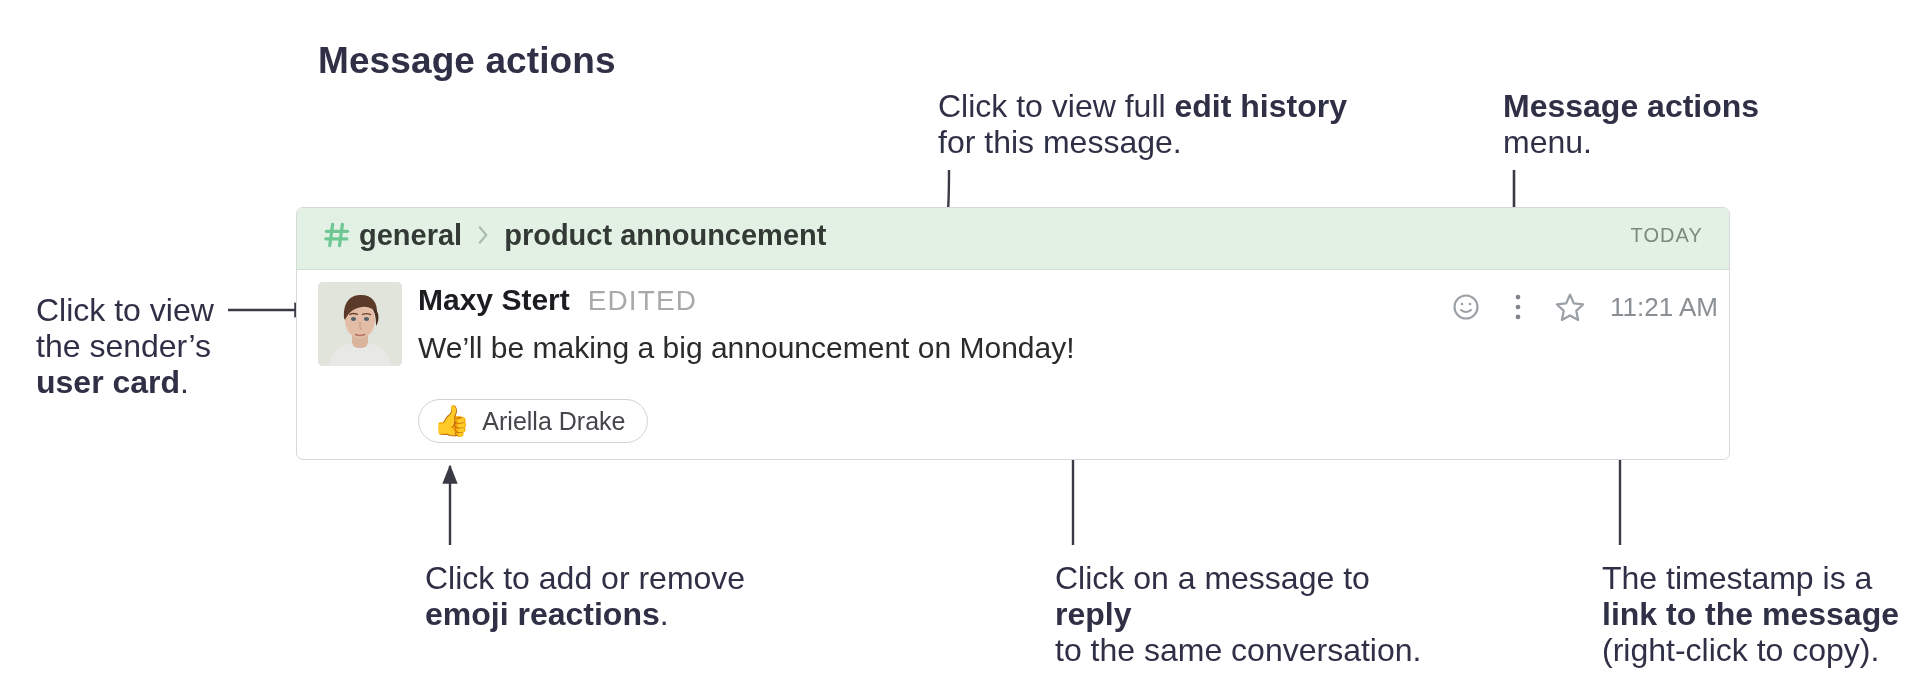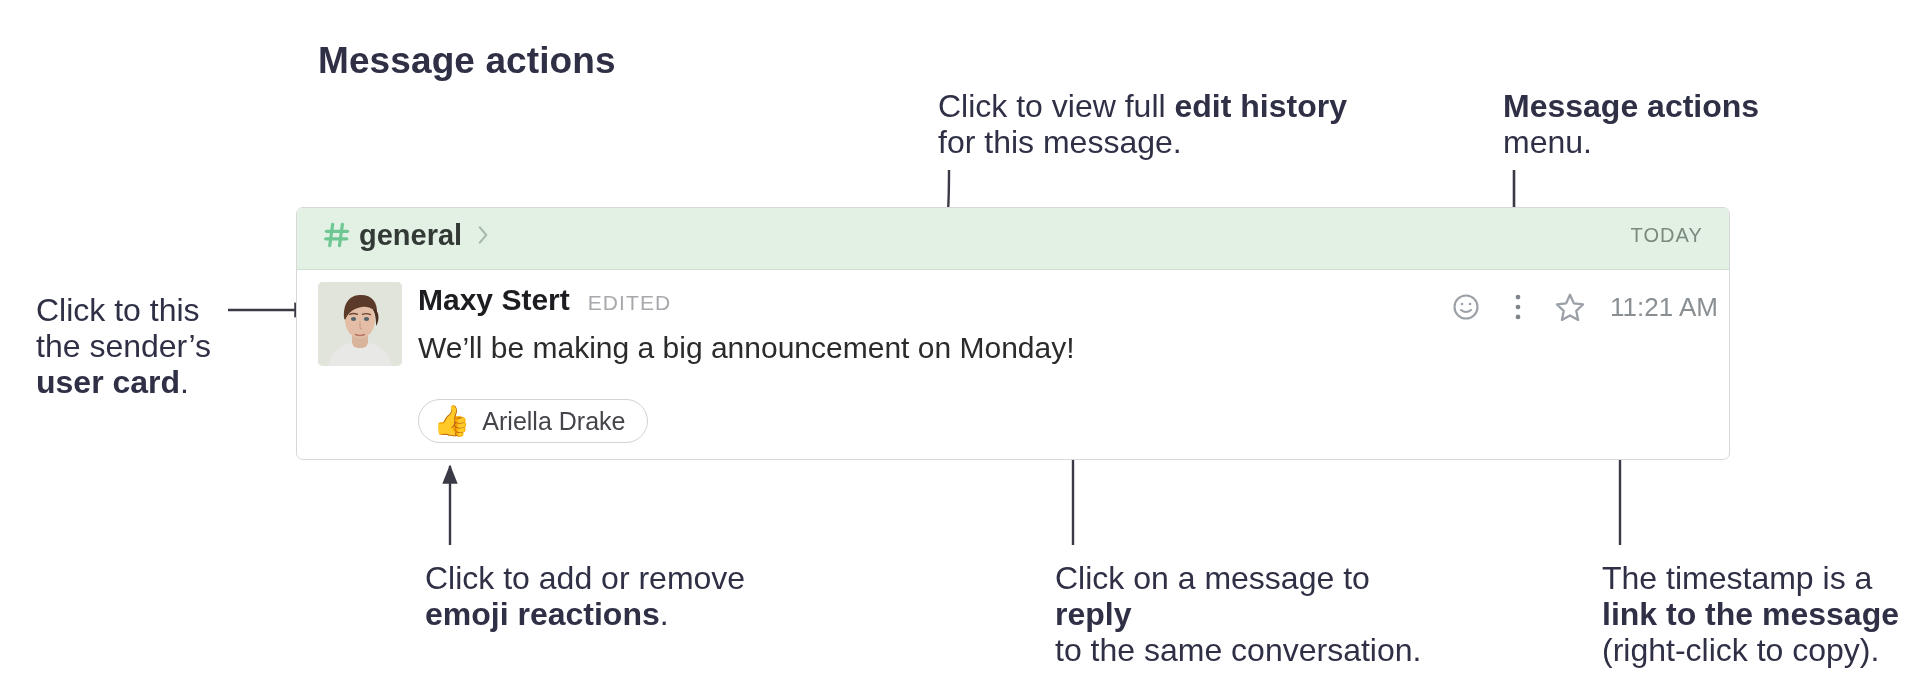--- a/index.html
+++ b/index.html
@@ -78,21 +78,21 @@
   #message-row{position:relative;height:189px;padding:24px 26px 0 24px;box-sizing:border-box;}
   #avatar{
     position:absolute;left:318px;top:282px;
     width:84px;height:84px;border-radius:5px;overflow:hidden;
     background:#dfe2d9;
   }
   #msg-body{position:absolute;left:418px;top:283px;width:1000px;}
   #msg-header{display:flex;align-items:baseline;}
   #sender-name{font-size:30px;font-weight:700;color:#1d1d21;white-space:nowrap;}
   #edited-label{
-    margin-left:18px;font-size:21px;letter-spacing:1.1px;
+    margin-left:18px;font-size:28px;letter-spacing:1.1px;
     color:#a9a9ad;font-weight:400;white-space:nowrap;text-align:center;
   }
   #msg-text{
     margin-top:12px;font-size:30px;line-height:38px;color:#2b2b2b;white-space:nowrap;
   }
   #reaction-row{position:absolute;left:418px;top:399px;}
   .reaction-pill{
     display:inline-flex;align-items:center;gap:12px;
     border:1px solid #d3d3d3;border-radius:22px;
     padding:5px 22px 5px 14px;background:#fff;
@@ -148,21 +148,21 @@
     <span>Click to view full </span><b>edit history</b><br>
     <span>for this message.</span>
   </div>
 
   <div class="anno" id="anno-actions-menu">
     <b>Message actions</b><br>
     <span>menu.</span>
   </div>
 
   <div class="anno" id="anno-user-card">
-    <span>Click to this</span><br>
+    <span>Click to view</span><br>
     <span>the sender’s</span><br>
     <b>user card</b><span>.</span>
   </div>
 
   <div class="anno" id="anno-emoji">
     <span>Click to add or remove</span><br>
     <b>emoji reactions</b><span>.</span>
   </div>
 
   <div class="anno" id="anno-reply">
@@ -186,20 +186,21 @@
           <line x1="3.6" y1="9" x2="20.4" y2="9"></line>
           <line x1="3.0" y1="15" x2="19.8" y2="15"></line>
         </svg>
       </span>
       <span id="stream-name">general</span>
       <span id="chevron-icon">
         <svg width="16" height="22" viewBox="0 0 12 20" fill="none" stroke="#a9bcab" stroke-width="1.9" stroke-linecap="round" stroke-linejoin="round">
           <polyline points="3,3 9,10 3,17"></polyline>
         </svg>
       </span>
+      <span id="topic-name">product announcement</span>
       <span id="today-label">TODAY</span>
     </div>
 
     <div id="message-row"></div>
   </div>
 
   <div id="avatar">
     <svg width="84" height="84" viewBox="0 0 84 84" xmlns="http://www.w3.org/2000/svg">
       <rect width="84" height="84" fill="#e0e4da"></rect>
 

